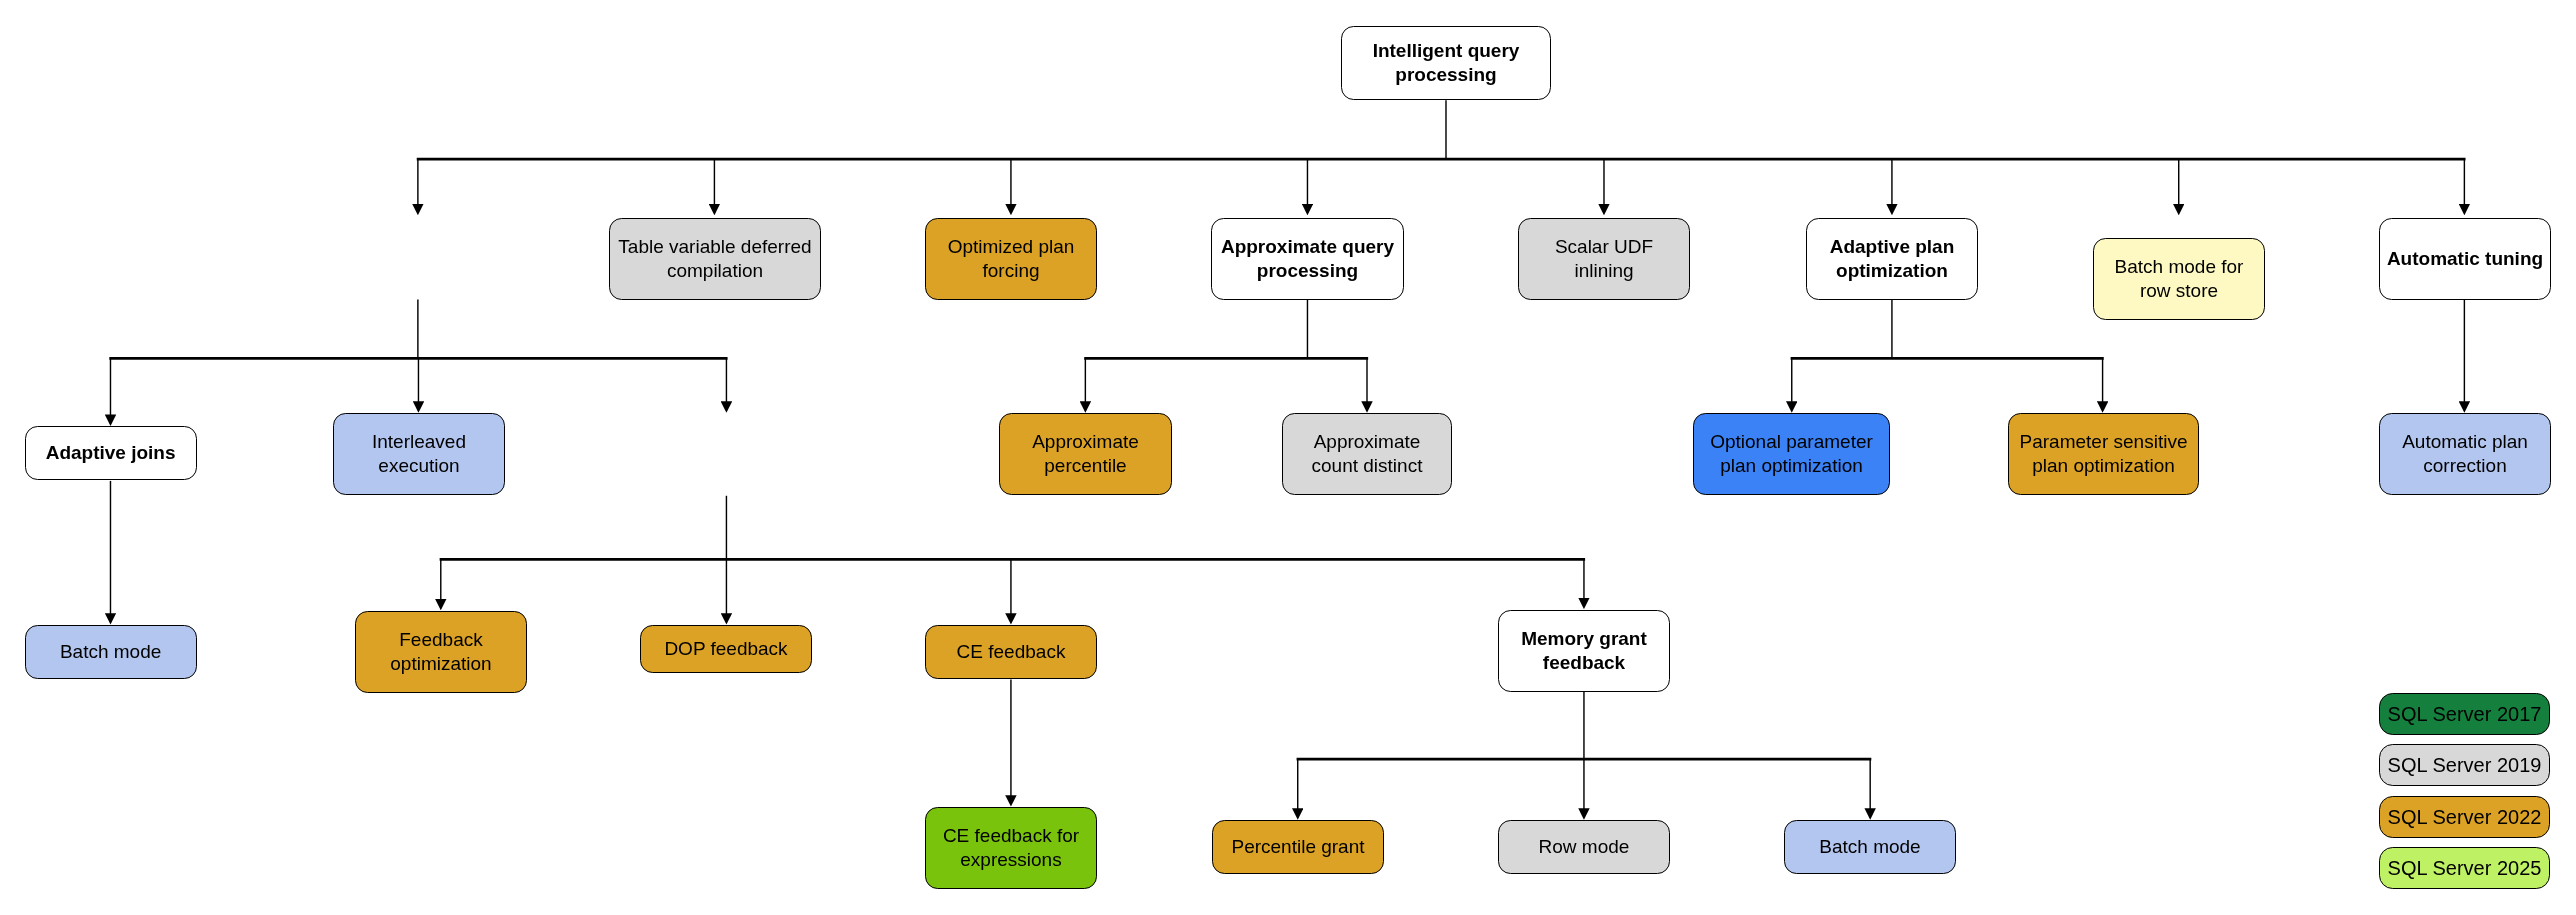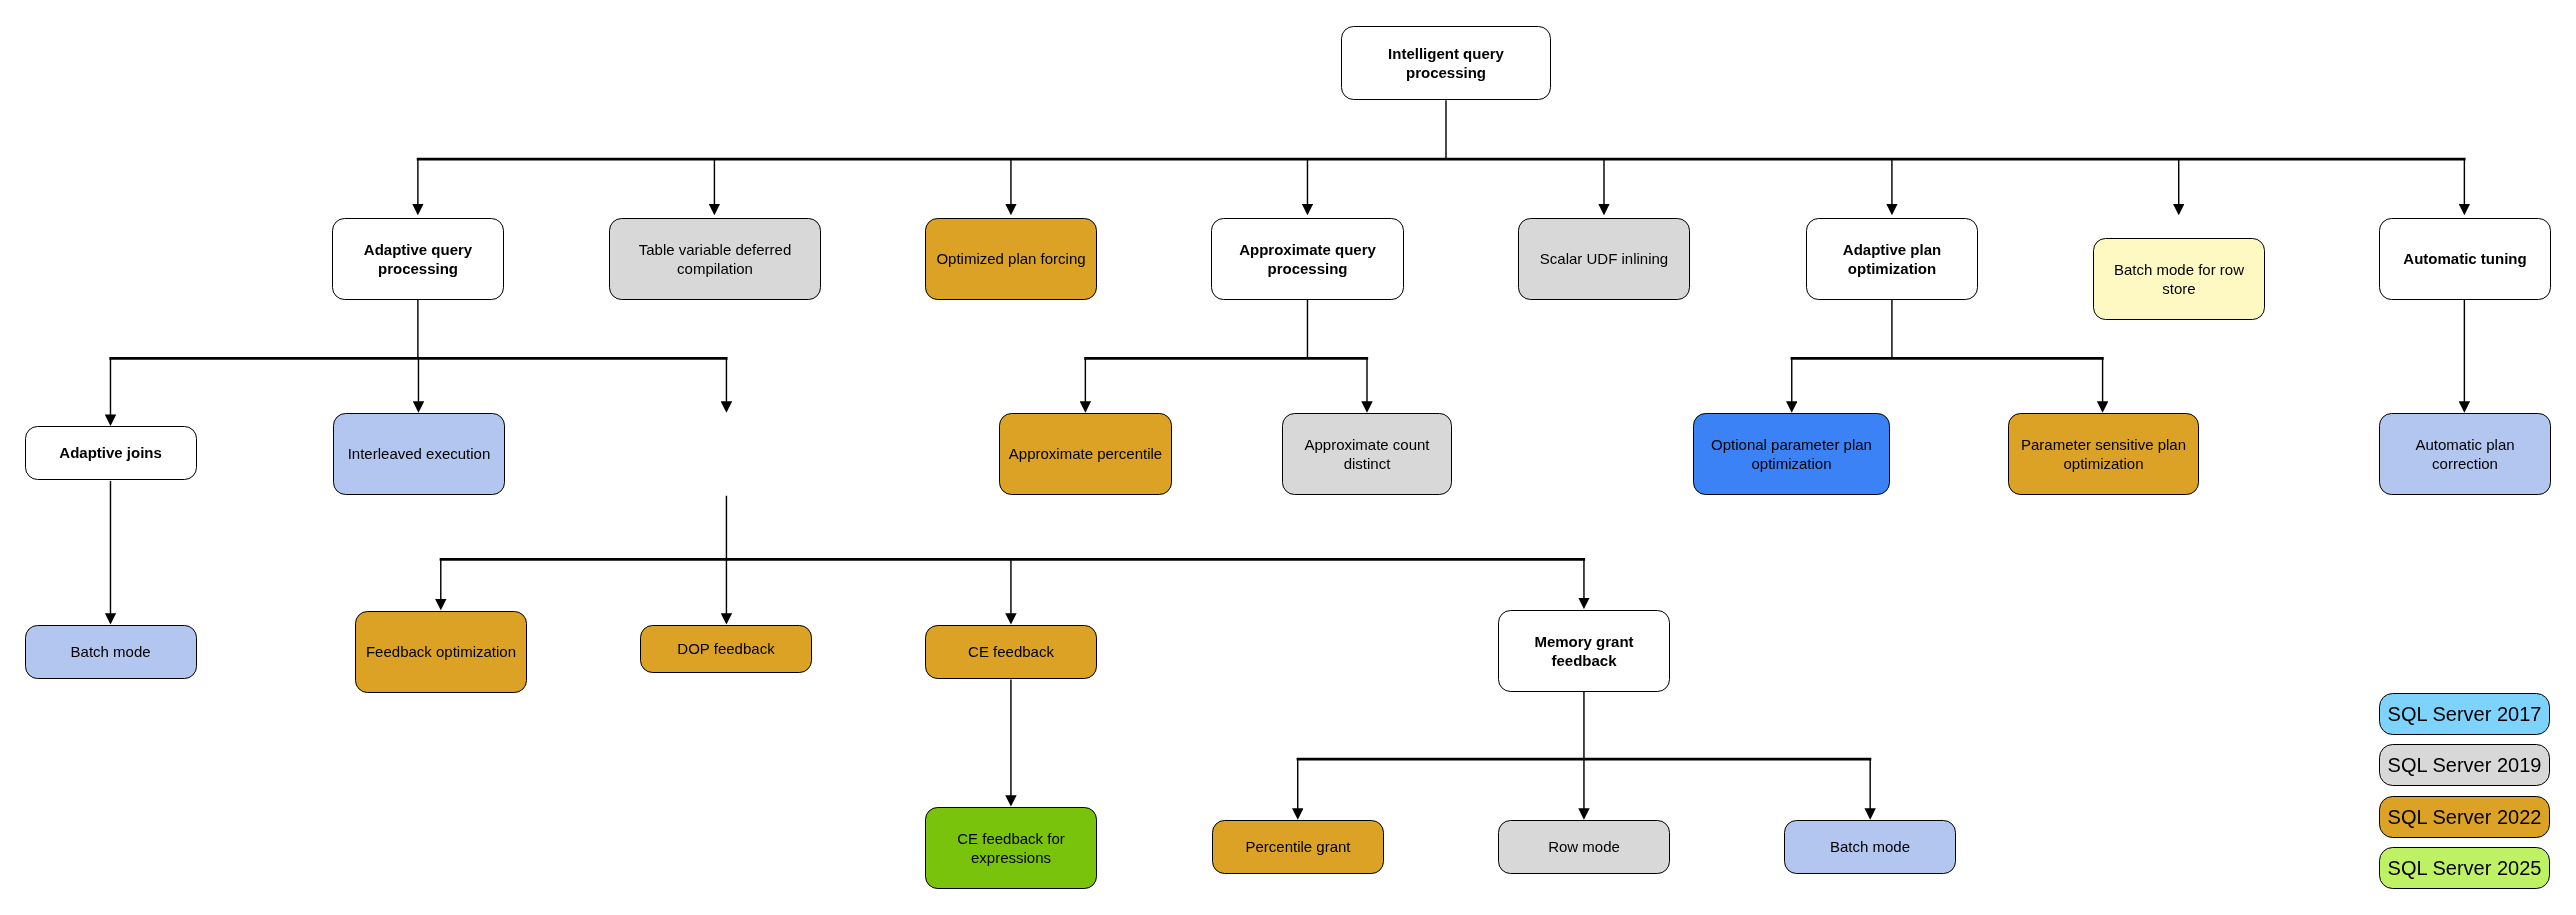--- a/index.html
+++ b/index.html
@@ -18,21 +18,21 @@
   .arr { marker-end: url(#arrowhead); }
   .node {
     position: absolute;
     box-sizing: border-box;
     border: 1.7px solid #000;
     border-radius: 12.6px;
     display: flex;
     align-items: center;
     justify-content: center;
     text-align: center;
-    font-size: 15px;
+    font-size: 19px;
     line-height: 1.28;
     padding: 2.3px 6.9px;
     background: #fff;
   }
   .c-white { font-weight: 700; }
   .legend-item {
     position: absolute;
     box-sizing: border-box;
     width: 171px;
     height: 42px;
@@ -100,23 +100,20 @@
     <path class="bus" d="M2265 1326 H3269"></path>
     <path class="ln arr" d="M2267 1326 V1428"></path>
     <path class="ln arr" d="M2767 1326 V1428"></path>
     <path class="ln arr" d="M3267 1326 V1428"></path>
   </svg>
 
   <div class="node c-white" style="left: 1341px; top: 26px; width: 210px; height: 74px; background: rgb(255, 255, 255);">
       <span>Intelligent query processing</span>
     </div>
 
-  <div class="node c-white" style="left: 332px; top: 218px; width: 172px; height: 82px; background: rgb(255, 255, 255);">
-      <span>Adaptive query processing</span>
-    </div>
   <div class="node c-gray" style="left: 609px; top: 218px; width: 212px; height: 82px; background: rgb(216, 216, 216);">
       <span>Table variable deferred compilation</span>
     </div>
   <div class="node c-orange" style="left: 925px; top: 218px; width: 172px; height: 82px; background: rgb(219, 162, 38);">
       <span>Optimized plan forcing</span>
     </div>
   <div class="node c-white" style="left: 1211px; top: 218px; width: 193px; height: 82px; background: rgb(255, 255, 255);">
       <span>Approximate query processing</span>
     </div>
   <div class="node c-gray" style="left: 1518px; top: 218px; width: 172px; height: 82px; background: rgb(216, 216, 216);">
@@ -177,21 +174,21 @@
       <span>Percentile grant</span>
     </div>
   <div class="node c-gray" style="left: 1498px; top: 820px; width: 172px; height: 54px; background: rgb(216, 216, 216);">
       <span>Row mode</span>
     </div>
   <div class="node c-blue" style="left: 1784px; top: 820px; width: 172px; height: 54px; background: rgb(179, 198, 240);">
       <span>Batch mode</span>
     </div>
 
   <div class="legend">
-    <div class="legend-item" style="left: 2379px; top: 693px; background: #7dd3fc;">
+    <div class="legend-item" style="left: 2379px; top: 693px; background: #15803d;">
         <span>SQL Server 2017</span>
       </div>
     <div class="legend-item" style="left: 2379px; top: 744px; background: rgb(216, 216, 216);">
         <span>SQL Server 2019</span>
       </div>
     <div class="legend-item" style="left: 2379px; top: 796px; background: rgb(219, 162, 38);">
         <span>SQL Server 2022</span>
       </div>
     <div class="legend-item" style="left: 2379px; top: 847px; background: #bef264;">
         <span>SQL Server 2025</span>

